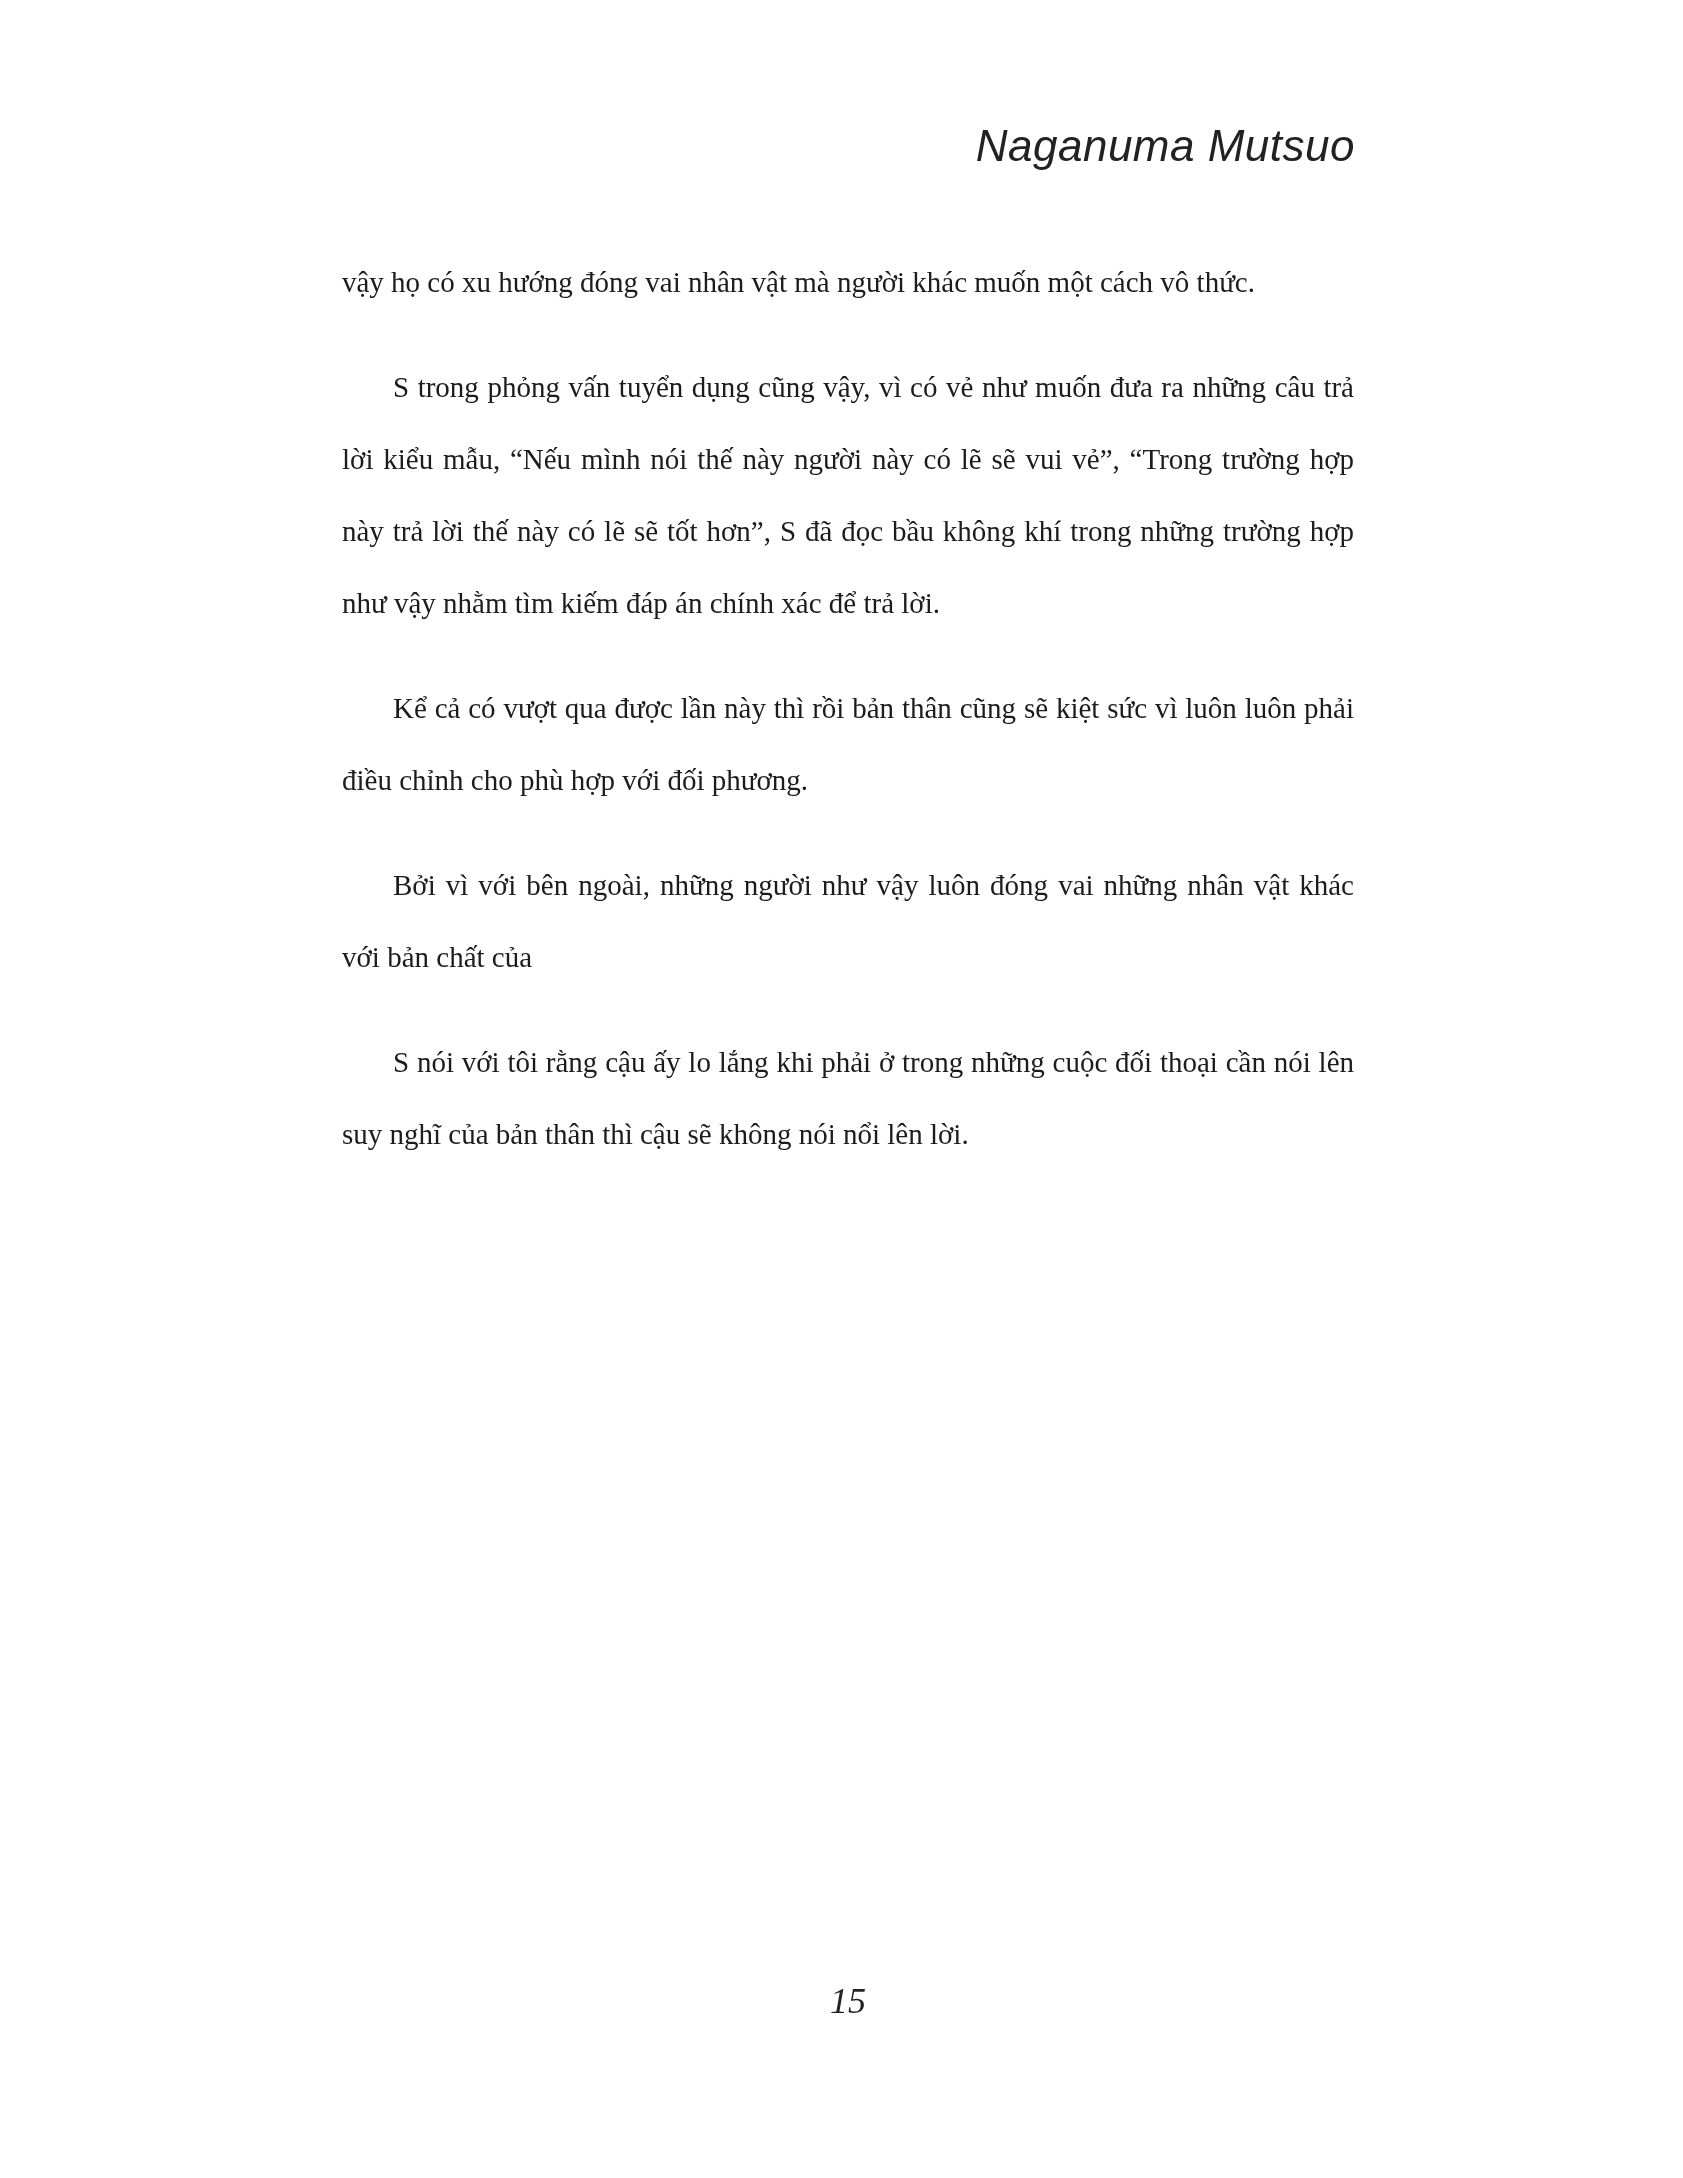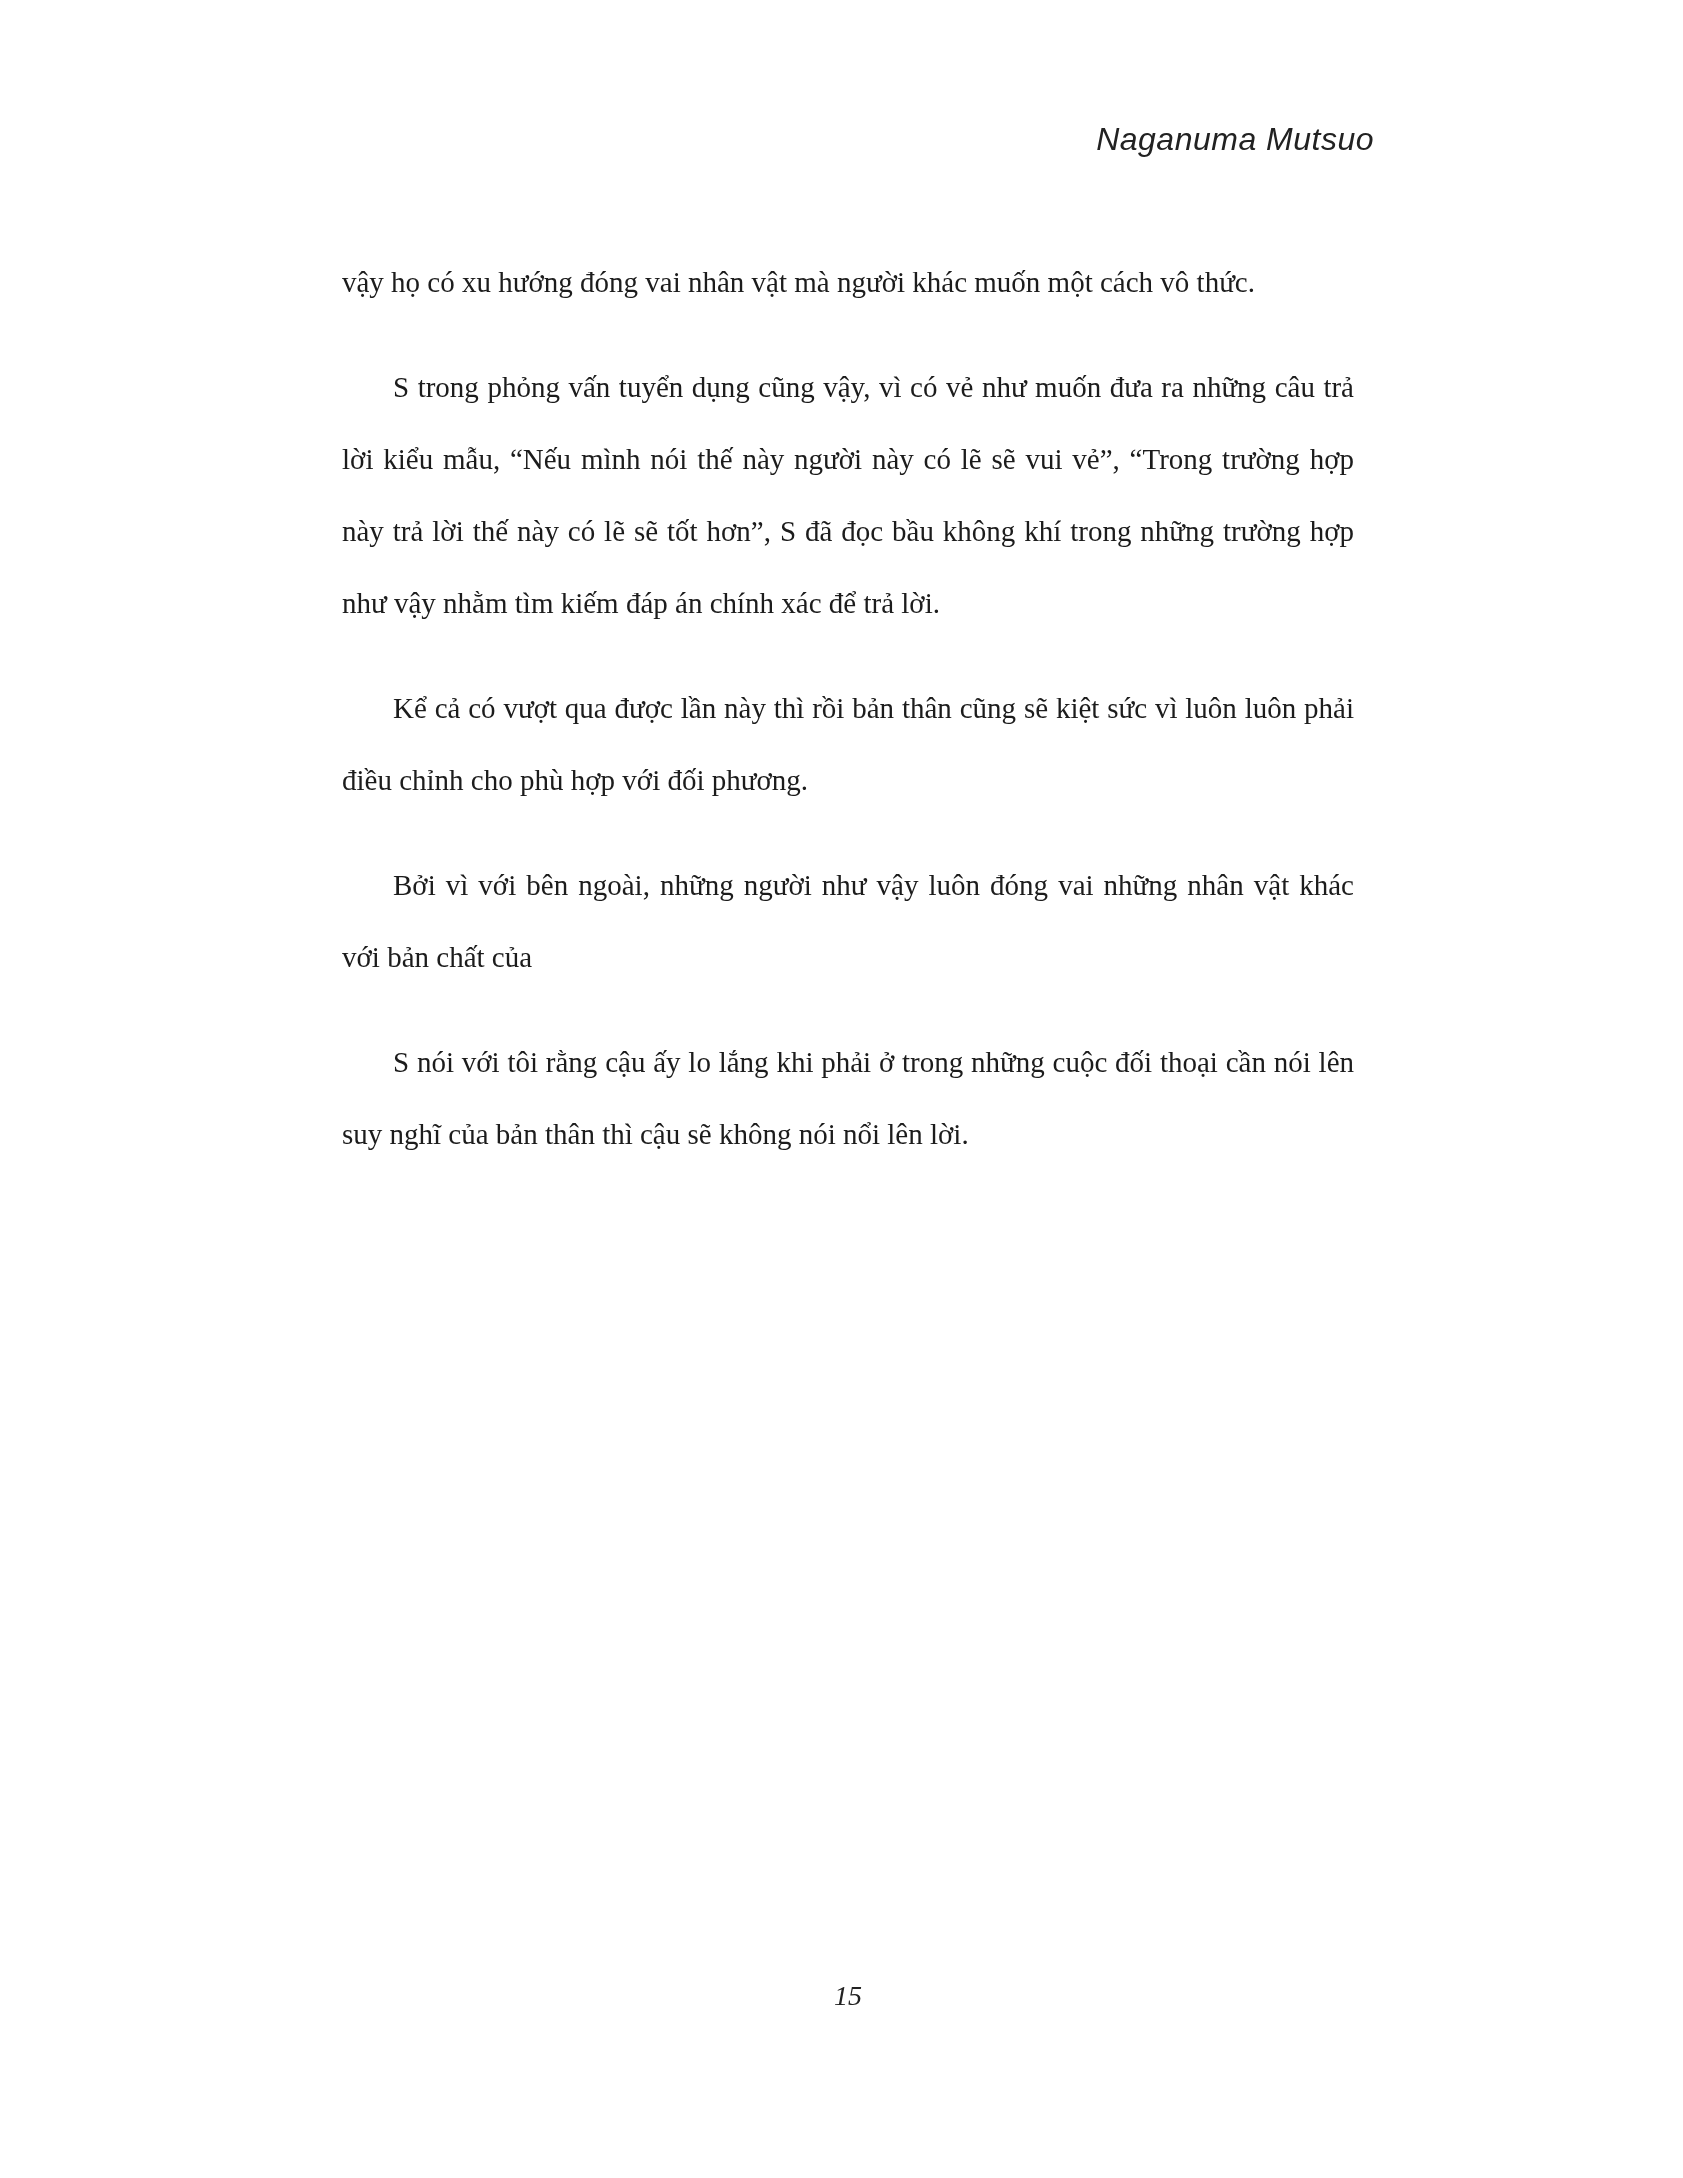--- a/index.html
+++ b/index.html
@@ -16,25 +16,25 @@
   .page {
     position: relative;
     width: 1683px;
     height: 2178px;
     background: #ffffff;
     overflow: hidden;
   }
   .running-header {
     position: absolute;
     top: 121px;
-    left: 362px;
+    left: 343px;
     width: 1012px;
     text-align: right;
     font-style: italic;
-    font-size: 32px;
+    font-size: 44px;
     letter-spacing: 0.5px;
     font-family: "Liberation Sans", "DejaVu Sans", sans-serif;
     color: #222222;
   }
   .body-text {
     position: absolute;
     top: 246px;
     left: 342px;
     width: 1012px;
   }
@@ -48,21 +48,21 @@
   .para.indent {
     text-indent: 51px;
   }
   .page-number {
     position: absolute;
     top: 1980px;
     left: 342px;
     width: 1012px;
     text-align: center;
     font-style: italic;
-    font-size: 28px;
+    font-size: 36px;
     color: #222222;
   }
 </style>
 </head>
 <body>
 
 <div class="page">
 
   <div class="running-header">Naganuma Mutsuo</div>
 

